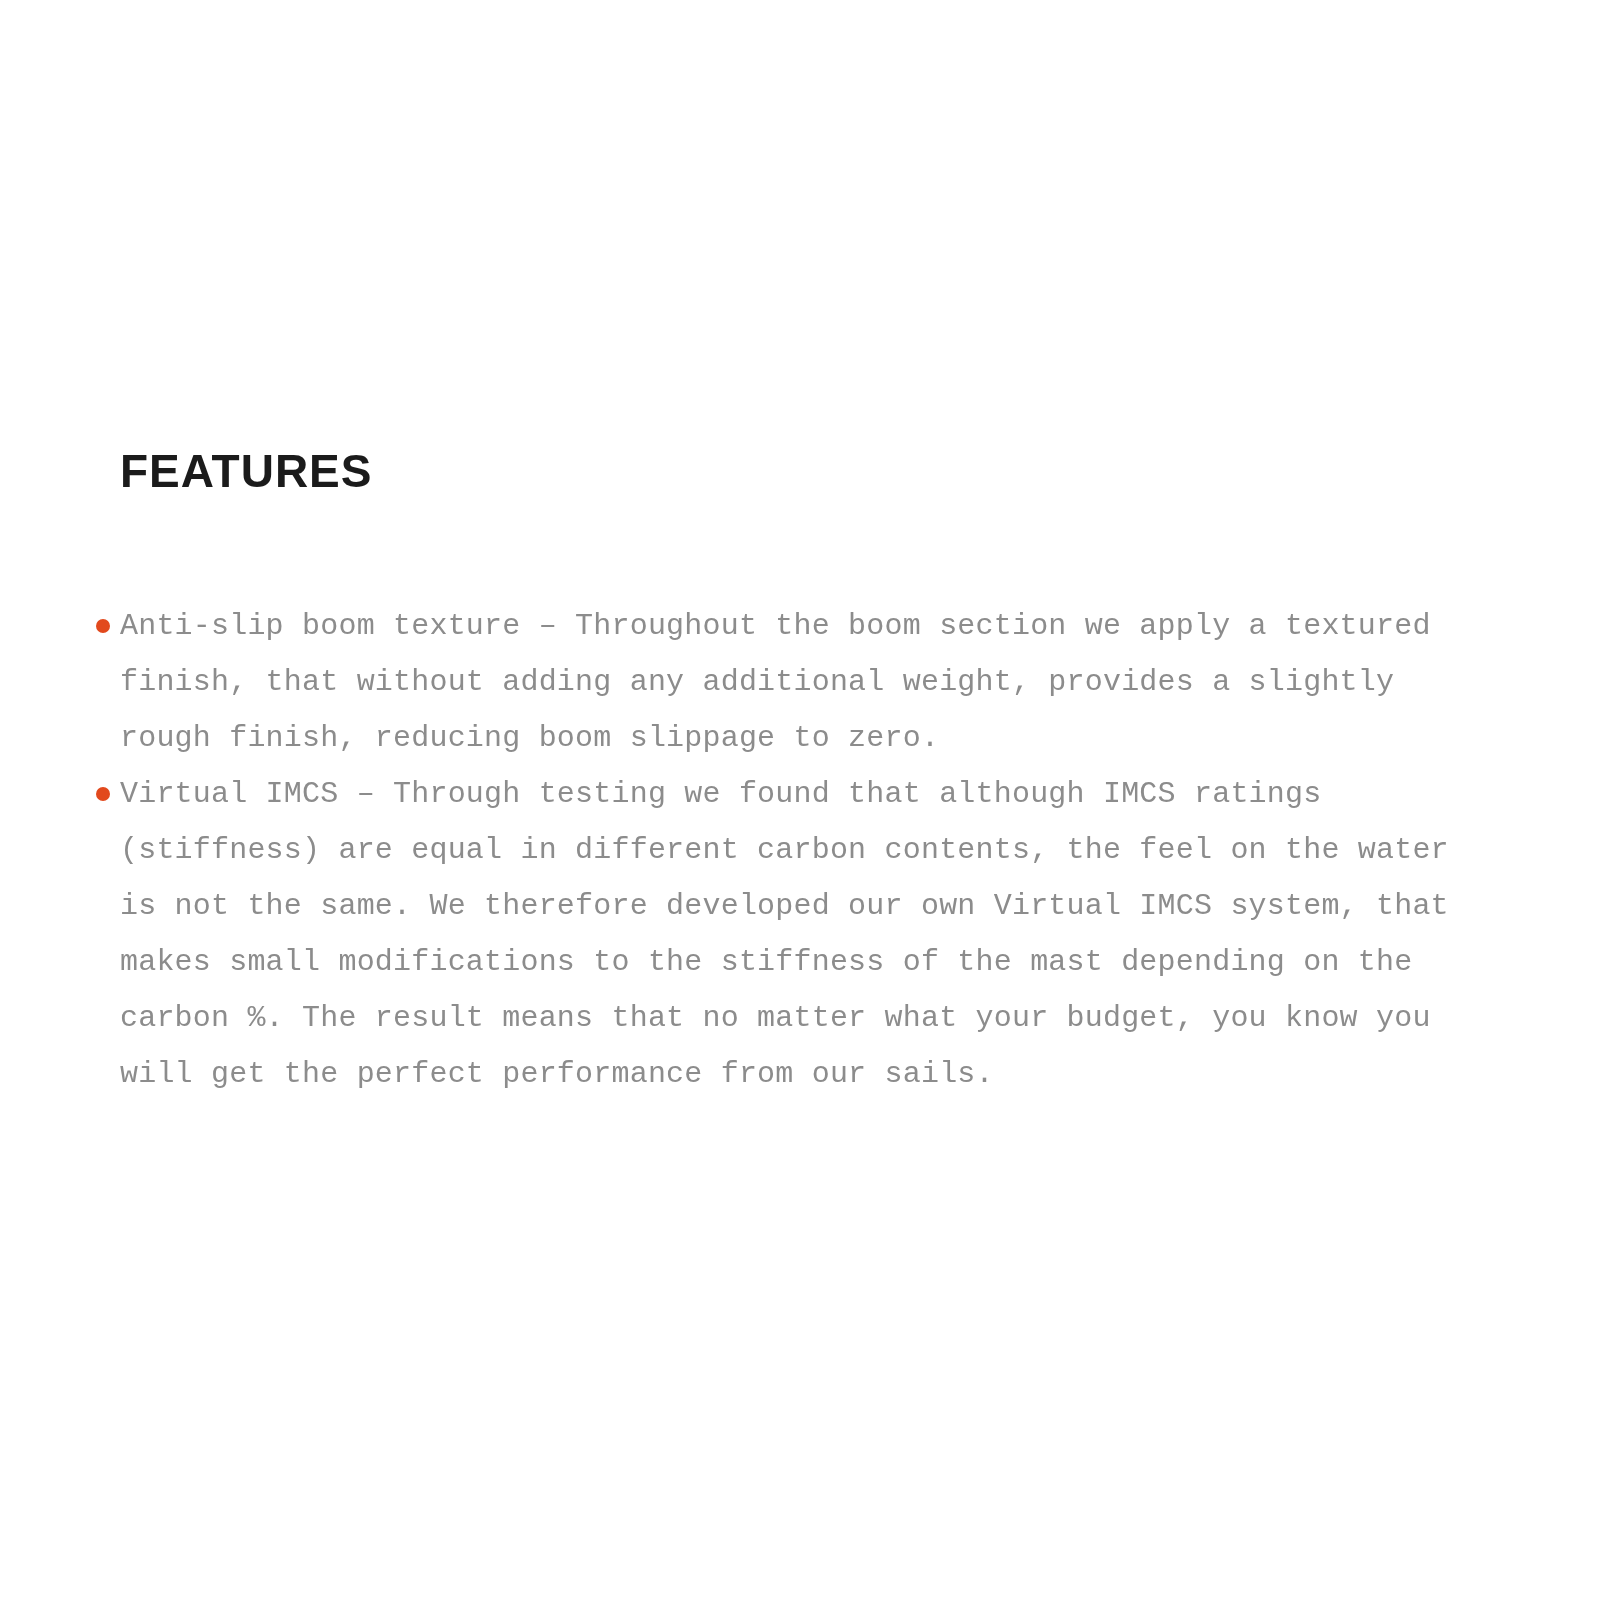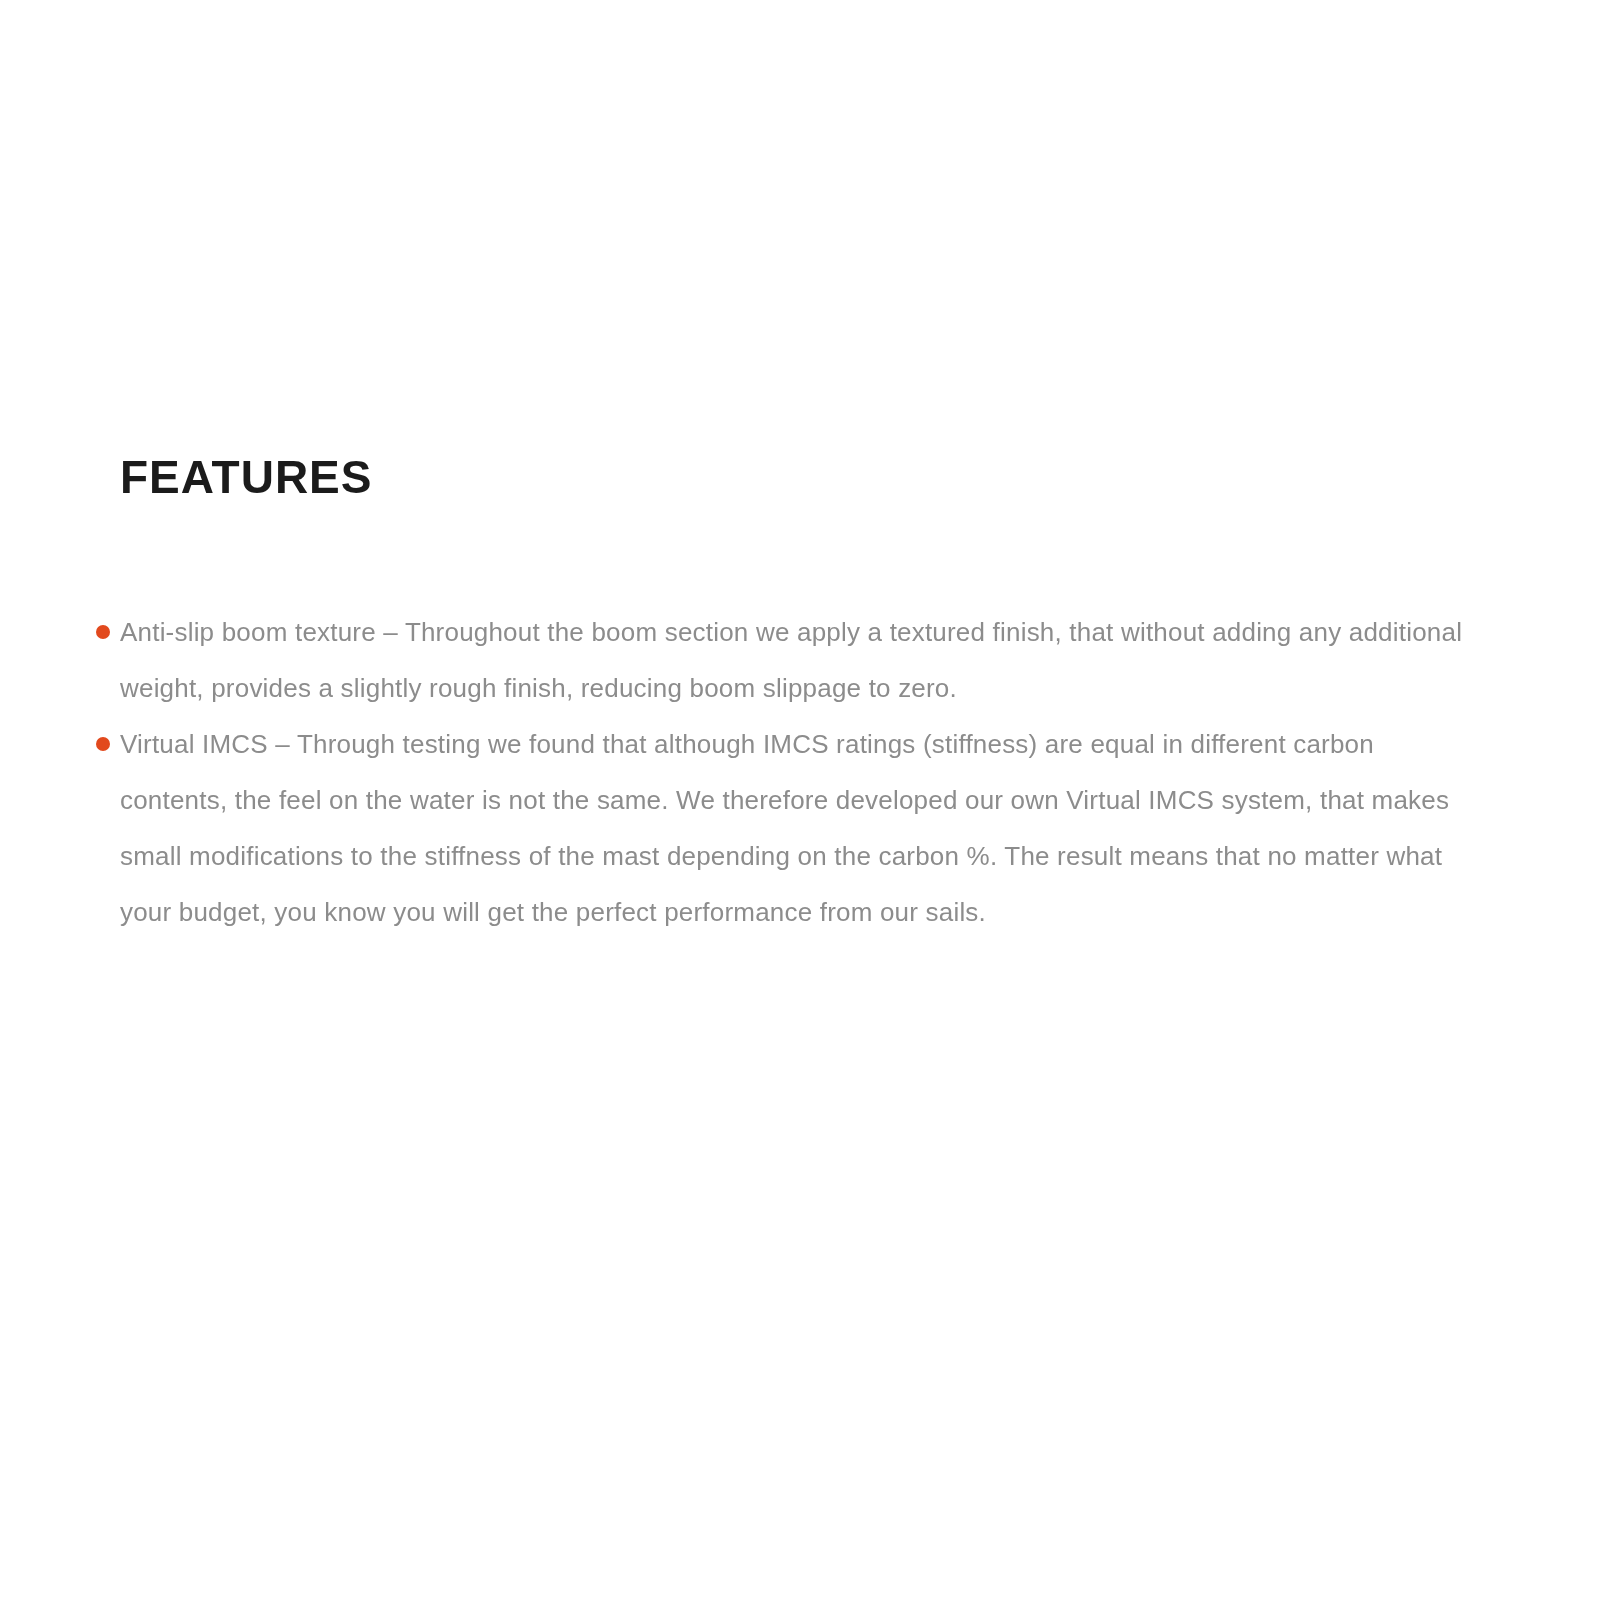--- a/index.html
+++ b/index.html
@@ -8,46 +8,47 @@
     background: #ffffff;
   }
   body {
     width: 1600px;
     height: 1600px;
     overflow: hidden;
     font-family: "Liberation Sans", sans-serif;
     position: relative;
   }
   .content {
-    padding: 6px 118px 0 120px;
+    padding: 0 118px 0 120px;
     box-sizing: border-box;
   }
   .section-title {
     margin: 0;
     padding-top: 448px;
     font-size: 46px;
     line-height: 1.0;
     font-weight: 700;
     letter-spacing: 1px;
     color: #1b1b1b;
   }
   .features-list {
     list-style: none;
     margin: 0;
     padding: 0;
     margin-top: 104px;
   }
   .feature-item {
     position: relative;
-    font-size: 26px;
+    font-size: 30px;
     line-height: 56px;
     color: #8c8c8c;
     font-weight: 400;
     letter-spacing: 0.2px;
     max-width: 1365px;
+    font-family: Liberation Mono, monospace;
   }
   .bullet-dot {
     position: absolute;
     left: -24px;
     top: 21px;
     width: 14px;
     height: 14px;
     border-radius: 50%;
     background: #e2491d;
   }

